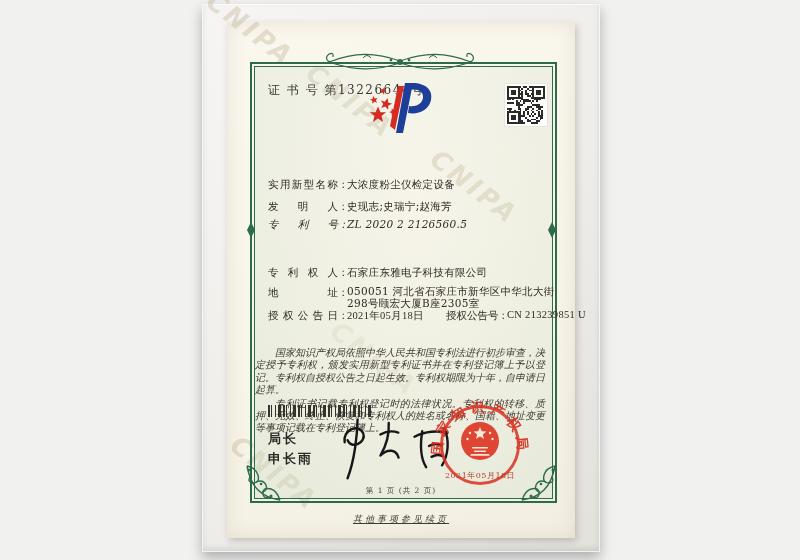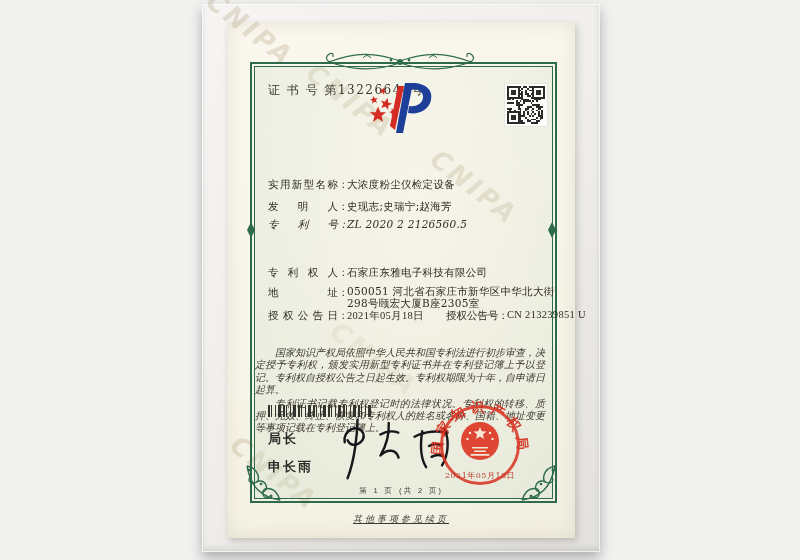--- a/index.html
+++ b/index.html
@@ -46,21 +46,21 @@
   .paras{position:absolute;left:28px;top:297px;width:290px;font-size:10px;line-height:12.4px;
          font-style:italic;text-align:justify;color:#3e3930;margin-top:28px;}
   .paras p{margin:0 0 1px 0;text-indent:2em;}
   .barcode{position:absolute;left:41px;top:383px;width:104px;height:12px;
            background:repeating-linear-gradient(90deg,#35332e 0 2px,transparent 2px 3px,#35332e 3px 4px,transparent 4px 7px,#35332e 7px 8px,transparent 8px 10px,#35332e 10px 13px,transparent 13px 15px);}
   .signer{position:absolute;left:41px;font-family:"DejaVu Sans","Liberation Sans",sans-serif;
           font-weight:bold;font-size:13px;letter-spacing:2px;color:#2c2a26;}
   .signature{position:absolute;left:88px;top:388px;z-index:5;}
   .seal{position:absolute;left:203px;top:373px;z-index:6;opacity:.93;}
   .page-ind{position:absolute;left:0;right:0;top:464px;text-align:center;
-            font-size:7.5px;letter-spacing:1px;color:#45413a;font-family:Liberation Mono, monospace;}
+            font-size:7.5px;letter-spacing:1px;color:#45413a;}
   .note{position:absolute;left:0;right:0;top:491px;text-align:center;
         font-size:9px;letter-spacing:3px;font-style:italic;color:#3c3a33;text-decoration:underline;}
 </style>
 </head>
 <body>
 
 <div class="stage">
   <div class="frame">
     <div class="page">
 
@@ -615,21 +615,21 @@
           <span class="pair2"><span class="flabel">授权公告号</span><span class="fcolon">：</span><span class="fvalue">CN 213239851 U</span></span>
         </div>
 
         <div class="paras">
           <p>国家知识产权局依照中华人民共和国专利法进行初步审查，决定授予专利权，颁发实用新型专利证书并在专利登记簿上予以登记。专利权自授权公告之日起生效。专利权期限为十年，自申请日起算。</p>
           <p>专利证书记载专利权登记时的法律状况。专利权的转移、质押、无效、终止、恢复和专利权人的姓名或名称、国籍、地址变更等事项记载在专利登记簿上。</p>
         </div>
 
         <div class="barcode"></div>
         <div class="signer" style="top:408px;">局长</div>
-        <div class="signer" style="top:428px;margin-top:8px;">申长雨</div>
+        <div class="signer" style="top:428px;">申长雨</div>
 
         <svg class="signature" width="150" height="75" viewBox="0 0 150 75">
           <g stroke="#17161a" stroke-width="2.4" fill="none" stroke-linecap="round" stroke-linejoin="round" transform="rotate(-3 75 37)">
             <path d="M30,30 c-2,-12 15,-19 19,-8 c3,9 -13,16 -16,6"></path>
             <path d="M44,8 c-1,15 -5,40 -13,58"></path>
             <path d="M66,24 c6,-3 13,-3 18,-1"></path>
             <path d="M75,13 c0,11 -4,23 -10,32 c8,-7 16,-5 18,3"></path>
             <path d="M100,28 c11,-5 24,-5 33,-2"></path>
             <path d="M108,23 c-3,14 -3,27 2,36"></path>
             <path d="M130,21 c5,12 3,27 -4,37"></path>

